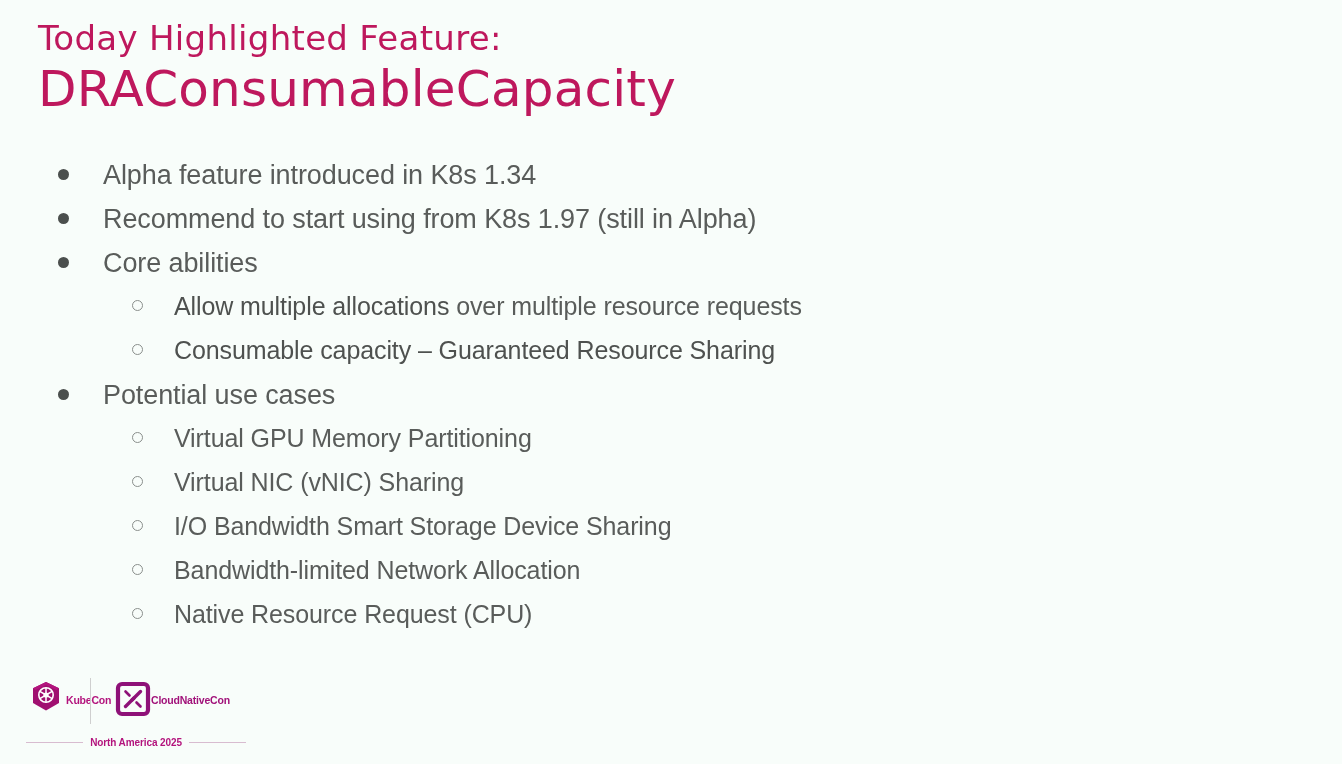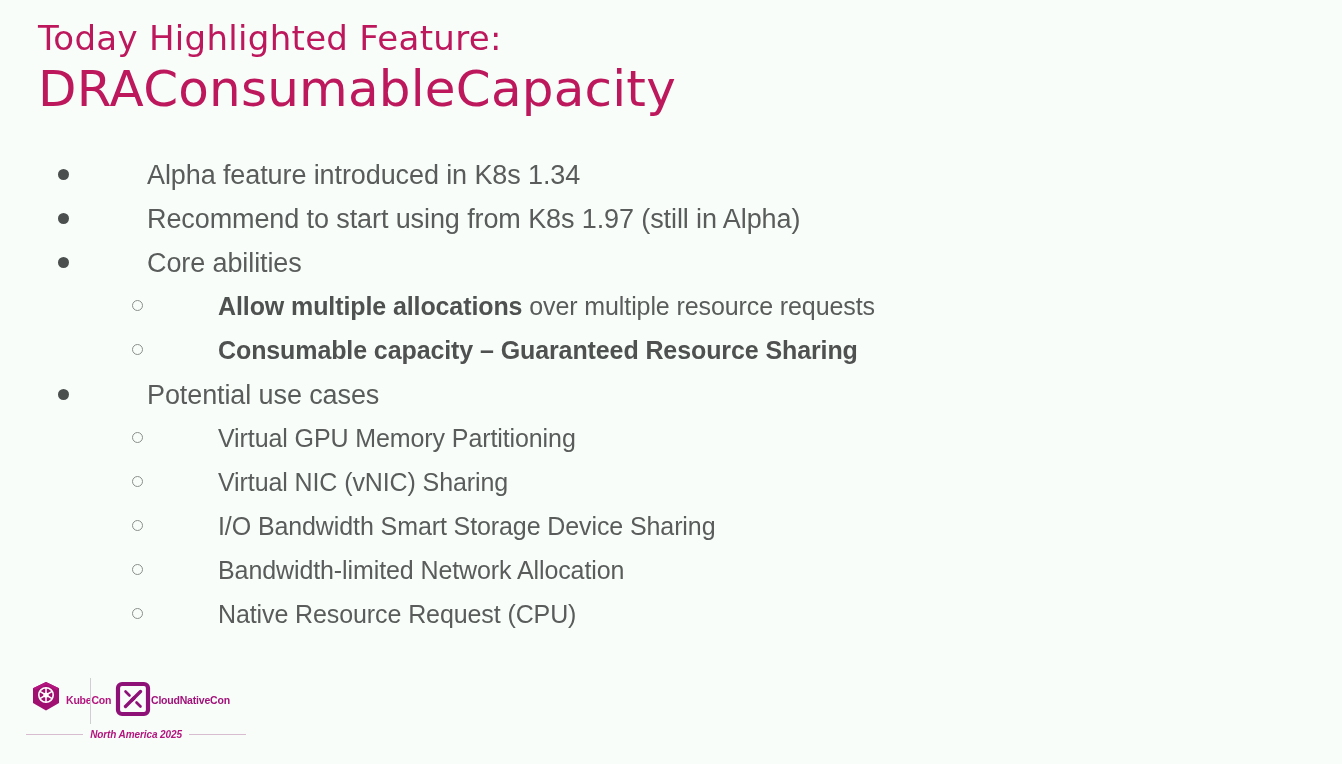--- a/index.html
+++ b/index.html
@@ -54,21 +54,20 @@
     position: absolute;
     left: 0;
     top: 160px;
     width: 1280px;
   }
   .bullet-row {
     position: relative;
     display: flex;
     align-items: baseline;
     height: 44px;
-    gap: 44px;
   }
   .bullet-row.level-1 { padding-left: 58px; }
   .bullet-row.level-2 { padding-left: 132px; height: 44px; }
 
   .marker {
     flex: 0 0 auto;
     display: inline-block;
   }
   .marker-filled {
     width: 11px;
@@ -96,21 +95,21 @@
     font-size: 27px;
     margin-left: 34px;
     letter-spacing: -0.1px;
   }
   .level-2 .bullet-text {
     font-size: 25px;
     margin-left: 31px;
     letter-spacing: -0.1px;
   }
   .bullet-text .b {
-    font-weight: 700;
+    font-weight: 400;
     color: #4e514f;
   }
 
   
   .footer {
     position: absolute;
     left: 26px;
     top: 678px;
     width: 220px;
     height: 80px;
@@ -148,22 +147,21 @@
     height: 46px;
     background: #cfcfcf;
     margin: 0 10px 0 8px;
     flex: 0 0 auto;
   }
 
   .footer-region {
     display: flex;
     align-items: center;
     justify-content: center;
-    margin-top: 3px;
-    font-style: italic;
+    margin-top: 11px;
   }
   .region-rule {
     height: 1px;
     background: #d8bcd0;
     flex: 1 1 auto;
   }
   .region-text {
     font-size: 10px;
     font-weight: 700;
     color: #b3147d;

